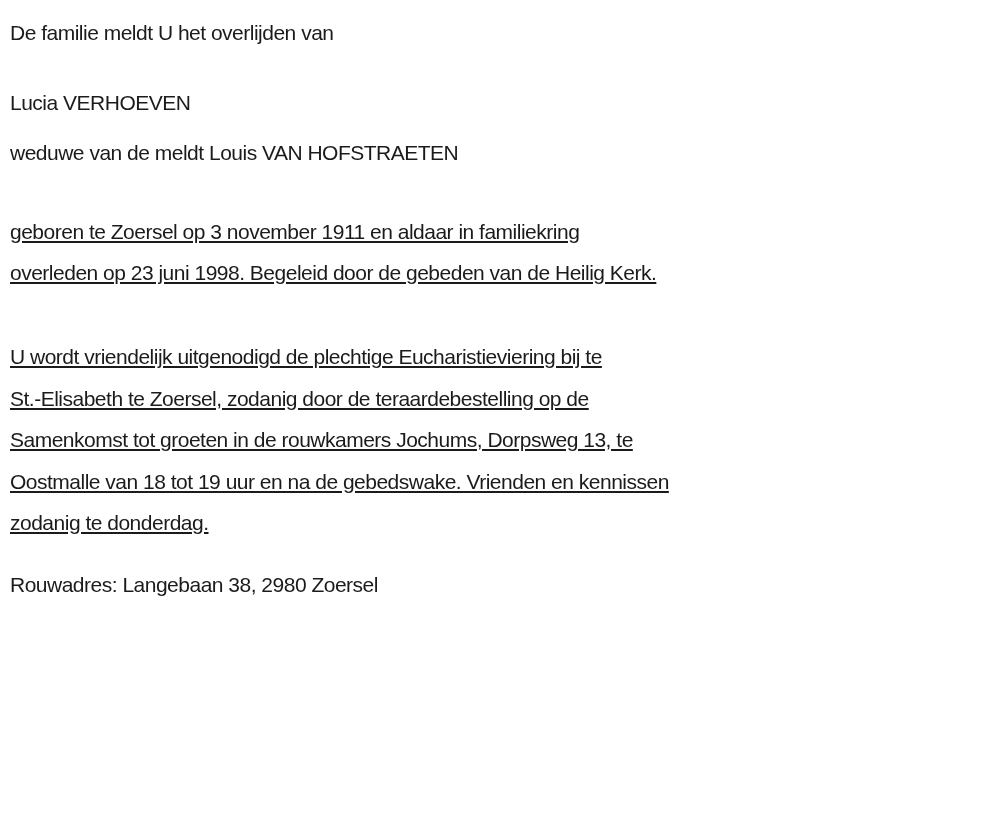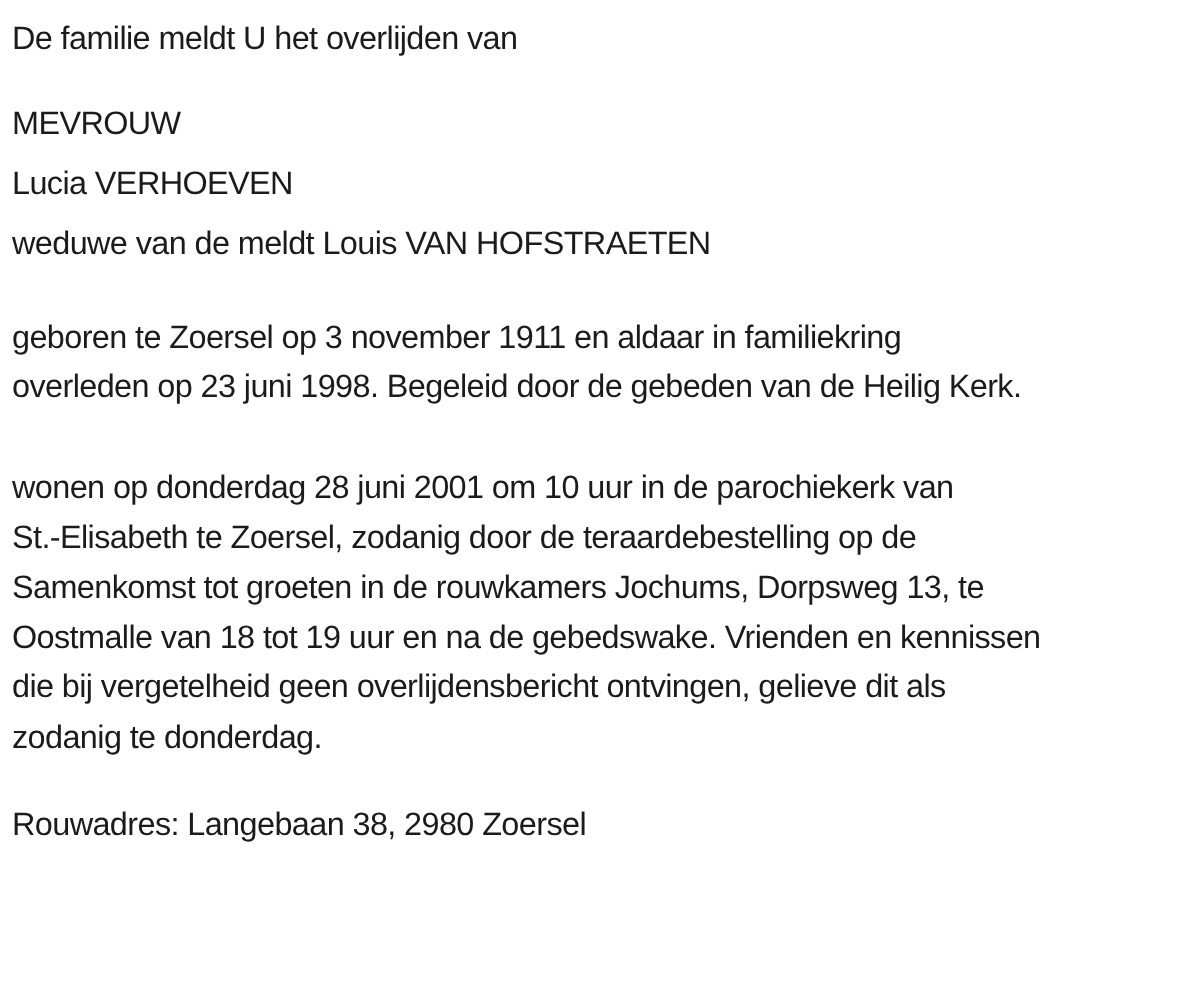--- a/index.html
+++ b/index.html
@@ -16,21 +16,21 @@
   }
   .page {
     box-sizing: border-box;
     width: 1000px;
     height: 838px;
     padding: 12px 4px 0 10px;
     background: #ffffff;
   }
   .line {
     margin: 0;
-    font-size: 27px;
+    font-size: 21px;
     line-height: 41px;
     letter-spacing: -0.5px;
     white-space: nowrap;
   }
   .intro {
     line-height: 41px;
   }
   .name-block {
     margin-top: 25px;
   }
@@ -38,53 +38,52 @@
     line-height: 50px;
   }
   .deceased-name {
     font-weight: 400;
   }
   .para {
     margin-top: 33px;
   }
   .para .line {
     line-height: 41px;
+    text-decoration: underline;
   }
   .para.ceremony {
     margin-top: 43px;
   }
   .para.ceremony .line {
     line-height: 41.5px;
   }
   .address {
-    margin-top: 32px;
+    margin-top: 20px;
   }
 </style>
 </head>
 <body>
 
 <div class="page">
 
   <p class="line intro">De familie meldt U het overlijden van</p>
 
   <div class="name-block">
-    <p class="line salutation">MEVROUW</p>
     <p class="line deceased-name">Lucia VERHOEVEN</p>
     <p class="line relation">weduwe van de meldt Louis VAN HOFSTRAETEN</p>
   </div>
 
   <div class="para">
       <p class="line">geboren te Zoersel op 3 november 1911 en aldaar in familiekring</p>
       <p class="line">overleden op 23 juni 1998. Begeleid door de gebeden van de Heilig Kerk.</p>
     </div>
 
   <div class="para ceremony">
-      <p class="line">wonen op donderdag 28 juni 2001 om 10 uur in de parochiekerk van</p>
+      <p class="line">U wordt vriendelijk uitgenodigd de plechtige Eucharistieviering bij te</p>
       <p class="line">St.-Elisabeth te Zoersel, zodanig door de teraardebestelling op de</p>
       <p class="line">Samenkomst tot groeten in de rouwkamers Jochums, Dorpsweg 13, te</p>
       <p class="line">Oostmalle van 18 tot 19 uur en na de gebedswake. Vrienden en kennissen</p>
-      <p class="line">die bij vergetelheid geen overlijdensbericht ontvingen, gelieve dit als</p>
       <p class="line">zodanig te donderdag.</p>
     </div>
 
   <p class="line address">Rouwadres: Langebaan 38, 2980 Zoersel</p>
 
 </div>
 
 </body></html>

